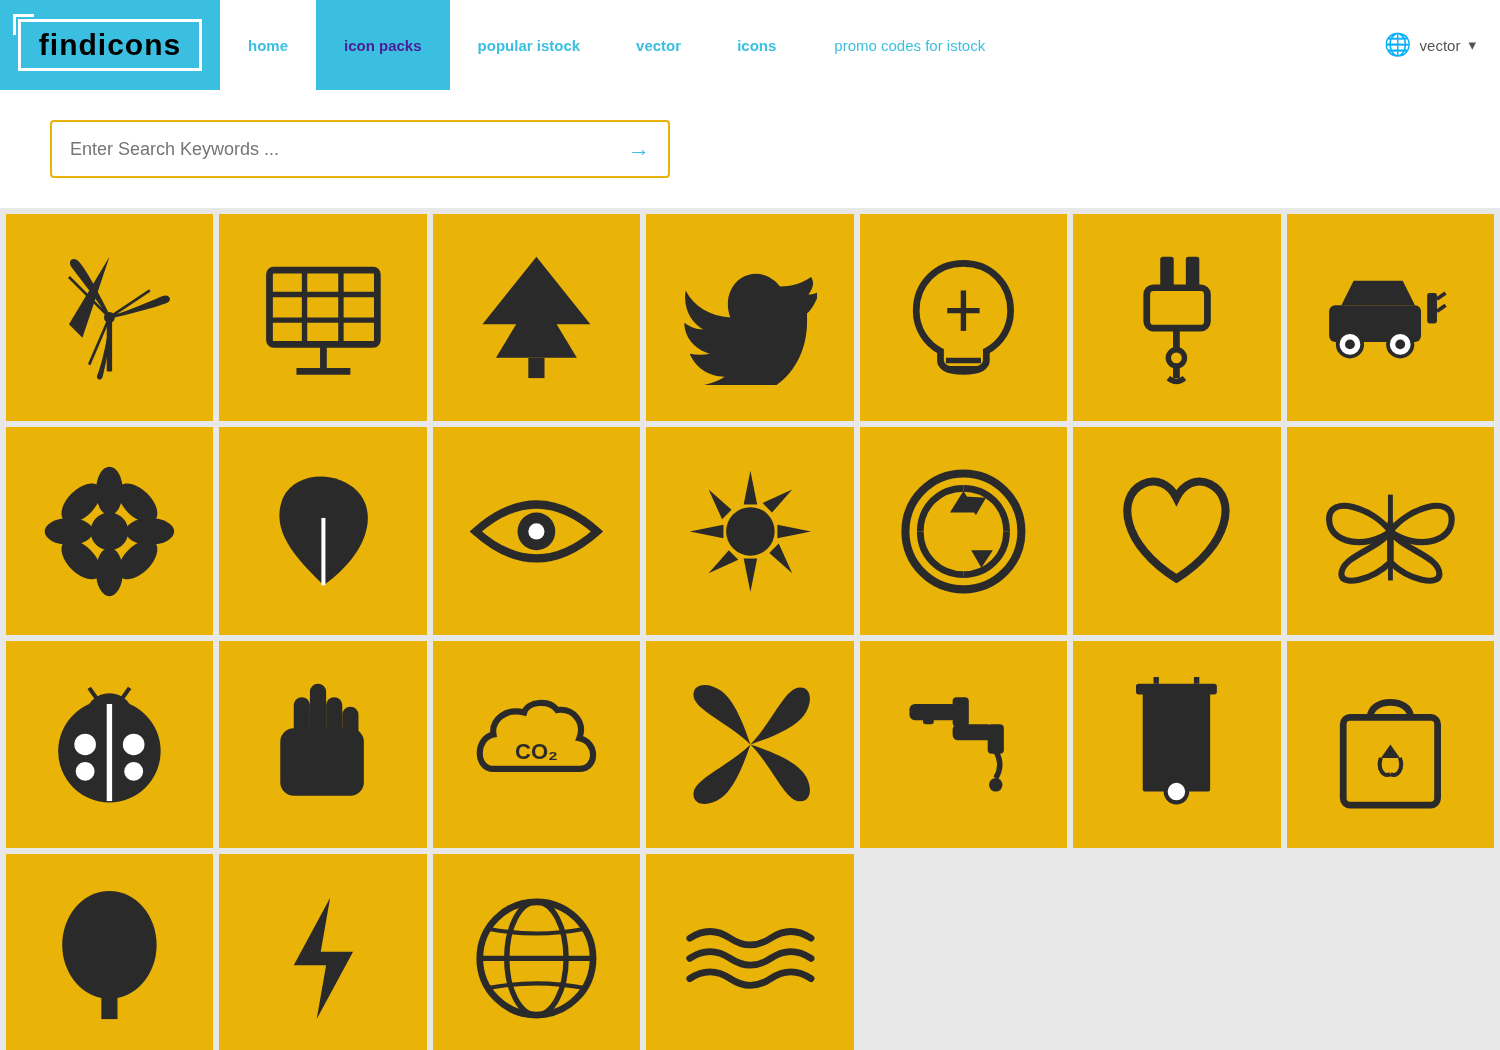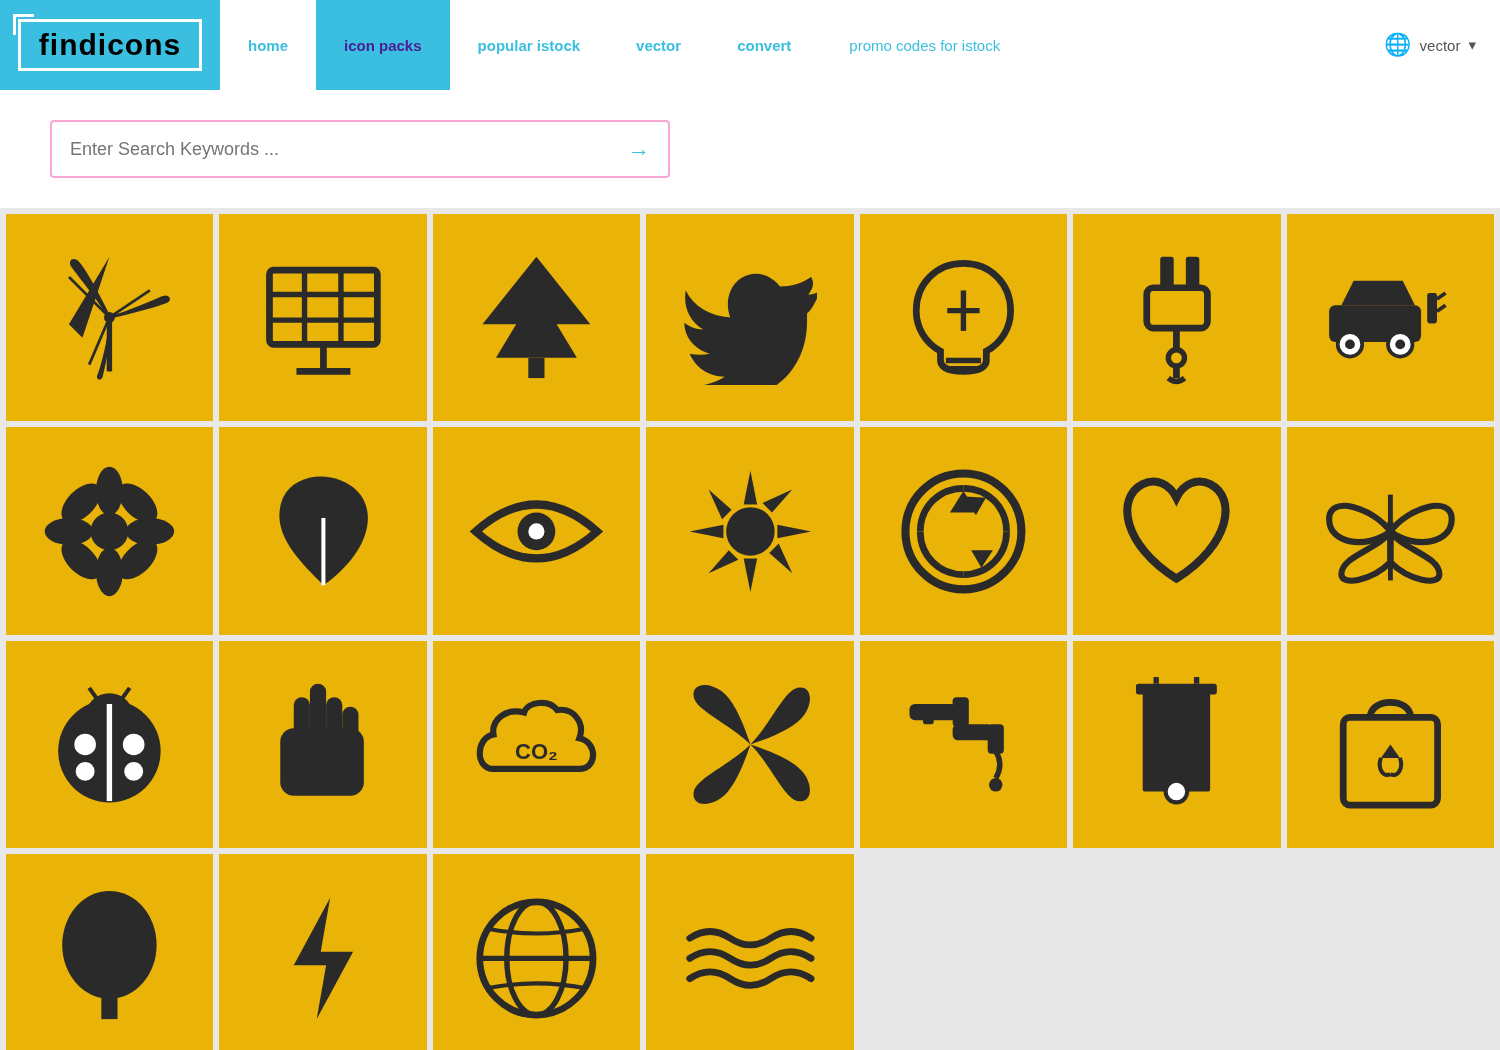--- a/index.html
+++ b/index.html
@@ -81,21 +81,21 @@
     .globe-icon { font-size: 22px; color: #555; }
 
     
     .search-section {
       background: #fff;
       padding: 30px 50px 30px 50px;
     }
     .search-box {
       display: flex;
       align-items: center;
-      border: 2px solid #f9a8d4;
+      border: 2px solid #eab308;
       border-radius: 4px;
       max-width: 620px;
       padding: 14px 18px;
     }
     .search-input {
       flex: 1;
       border: none;
       outline: none;
       font-size: 18px;
       color: #aaa;
@@ -135,21 +135,21 @@
 
 <nav class="navbar">
   <div class="nav-logo">
     <div class="nav-logo-text">findicons</div>
   </div>
   <div class="nav-items">
     <a class="nav-item">home</a>
     <a class="nav-item active">icon packs</a>
     <a class="nav-item">popular istock</a>
     <a class="nav-item">vector</a>
-    <a class="nav-item">convert</a>
+    <a class="nav-item">icons</a>
     <div class="nav-promo">promo codes for istock</div>
     <div class="nav-lang">
       <span class="globe-icon">🌐</span>
       <span>vector</span>
       <span>▾</span>
     </div>
   </div>
 </nav>
 
 <div class="search-section">

